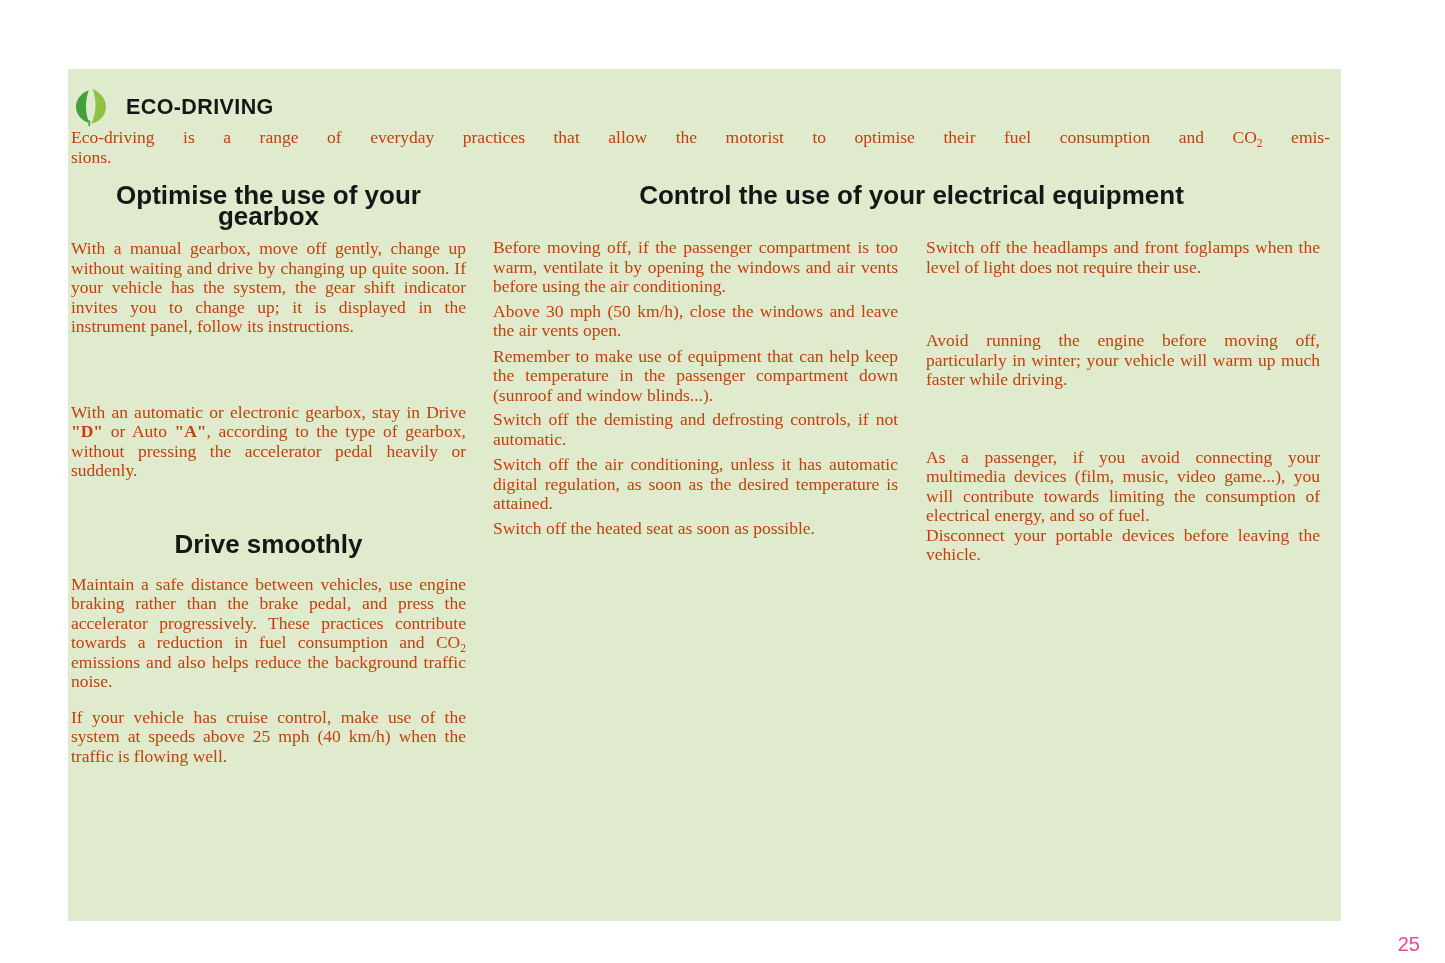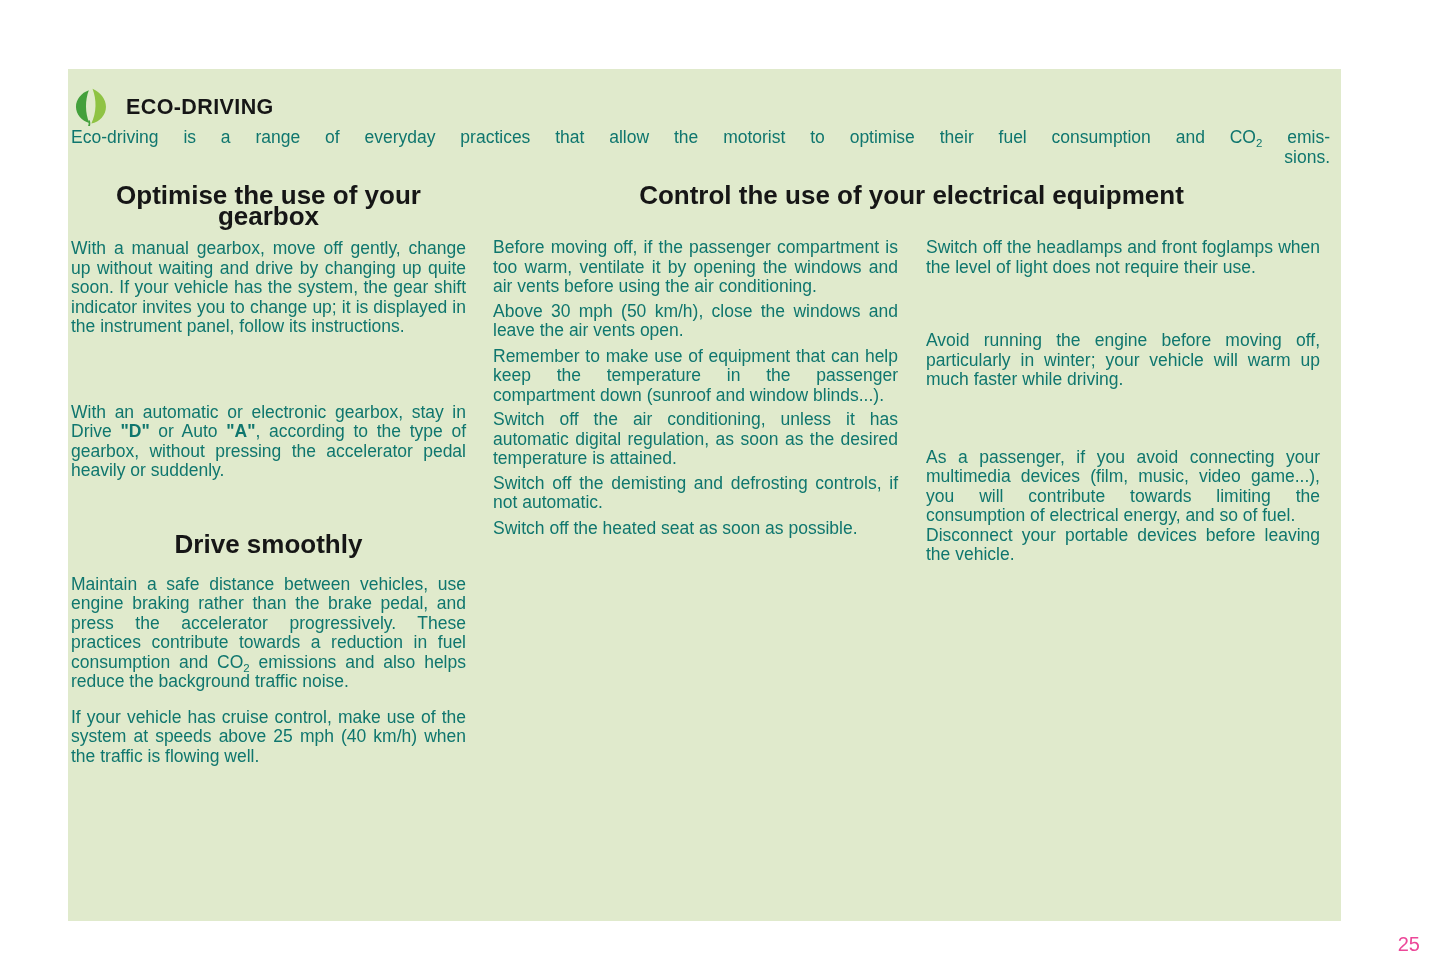--- a/index.html
+++ b/index.html
@@ -16,24 +16,24 @@
     background:#e0eacc;
     padding:19px 11px 0 3px;
   }
   .title-row { display:flex; align-items:center; height:38px; }
   .leaf { width:34px; height:38px; margin-left:2px; flex:none; }
   .page-title {
     font-size:21.5px; font-weight:bold; letter-spacing:0.4px;
     margin-left:19px; color:#161616;
   }
   .intro, .intro-last, p.body {
-    font-size:17.5px; line-height:19.5px; color:#0f766e;
+    font-size:17.5px; line-height:19.5px; color:#c2410c;font-family:Liberation Serif, serif;
   }
   .intro { margin-top:2px; text-align:justify; text-align-last:justify; }
-  .intro-last { text-align:right; }
+  .intro-last { text-align:left; }
   sub { font-size:11.5px; line-height:0; vertical-align:-4px; }
   .content { display:flex; margin-top:18px; }
   .col-left { width:395px; flex:none; margin-right:27px; }
   .col-group { flex:1; min-width:0; }
   h2 { font-size:26px; line-height:21px; font-weight:bold; color:#161616; text-align:center; }
   .h-gearbox { margin-bottom:12px; }
   .h-electrical { margin-bottom:32px; }
   .h-drive { margin-top:53px; margin-bottom:20px; }
   .two-cols { display:flex; }
   .col-mid { width:405px; flex:none; margin-right:28px; }
@@ -82,22 +82,22 @@
     </div>
 
     <div class="col-group">
       <h2 class="h-electrical">Control the use of your electrical equipment</h2>
       <div class="two-cols">
 
         <div class="col-mid">
           <p class="body mb-5">Before moving off, if the passenger compartment is too warm, ventilate it by opening the windows and air vents before using the air conditioning.</p>
           <p class="body mb-6">Above 30 mph (50 km/h), close the windows and leave the air vents open.</p>
           <p class="body mb-5">Remember to make use of equipment that can help keep the temperature in the passenger compartment down (sunroof and window blinds...).</p>
+          <p class="body mb-6">Switch off the demisting and defrosting controls, if not automatic.</p>
           <p class="body mb-5">Switch off the air conditioning, unless it has automatic digital regulation, as soon as the desired temperature is attained.</p>
-          <p class="body mb-6">Switch off the demisting and defrosting controls, if not automatic.</p>
           <p class="body">Switch off the heated seat as soon as possible.</p>
         </div>
 
         <div class="col-rightcol">
           <p class="body">Switch off the headlamps and front foglamps when the level of light does not require their use.</p>
           <p class="body mt-54">Avoid running the engine before moving off, particularly in winter; your vehicle will warm up much faster while driving.</p>
           <p class="body mt-58">As a passenger, if you avoid connecting your multimedia devices (film, music, video game...), you will contribute towards limiting the consumption of electrical energy, and so of fuel.</p>
           <p class="body mb-5">Disconnect your portable devices before leaving the vehicle.</p>
         </div>
 

